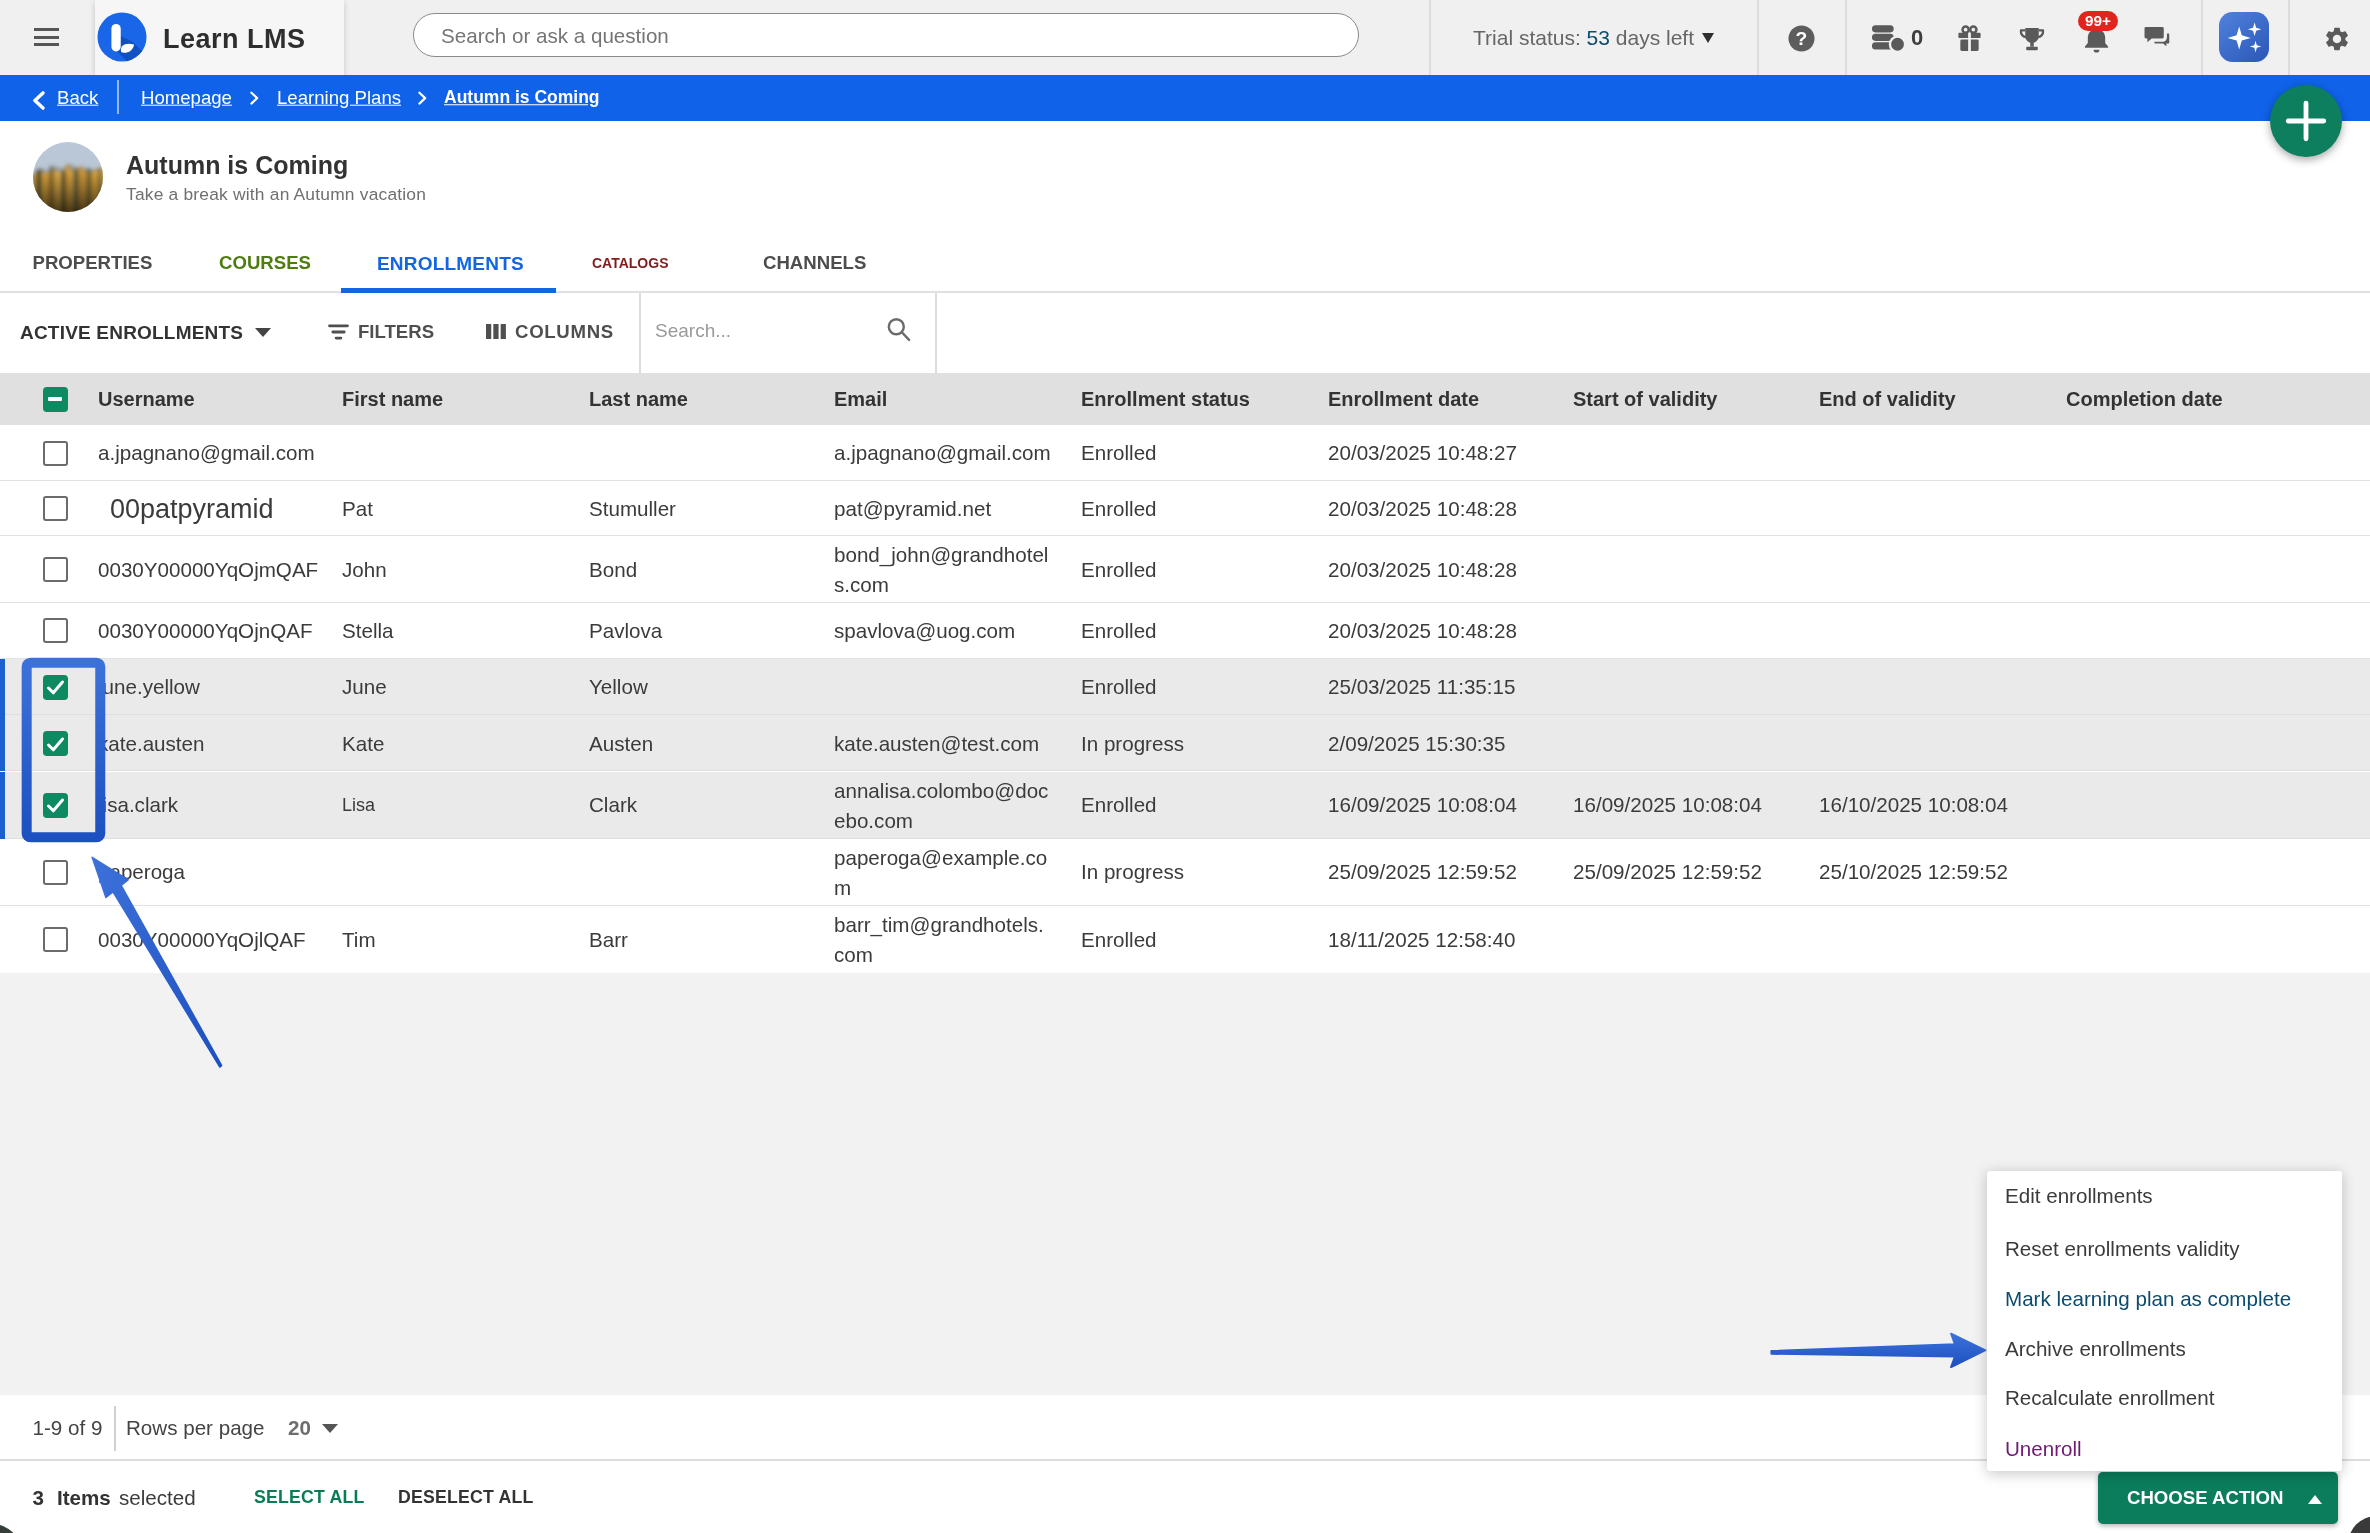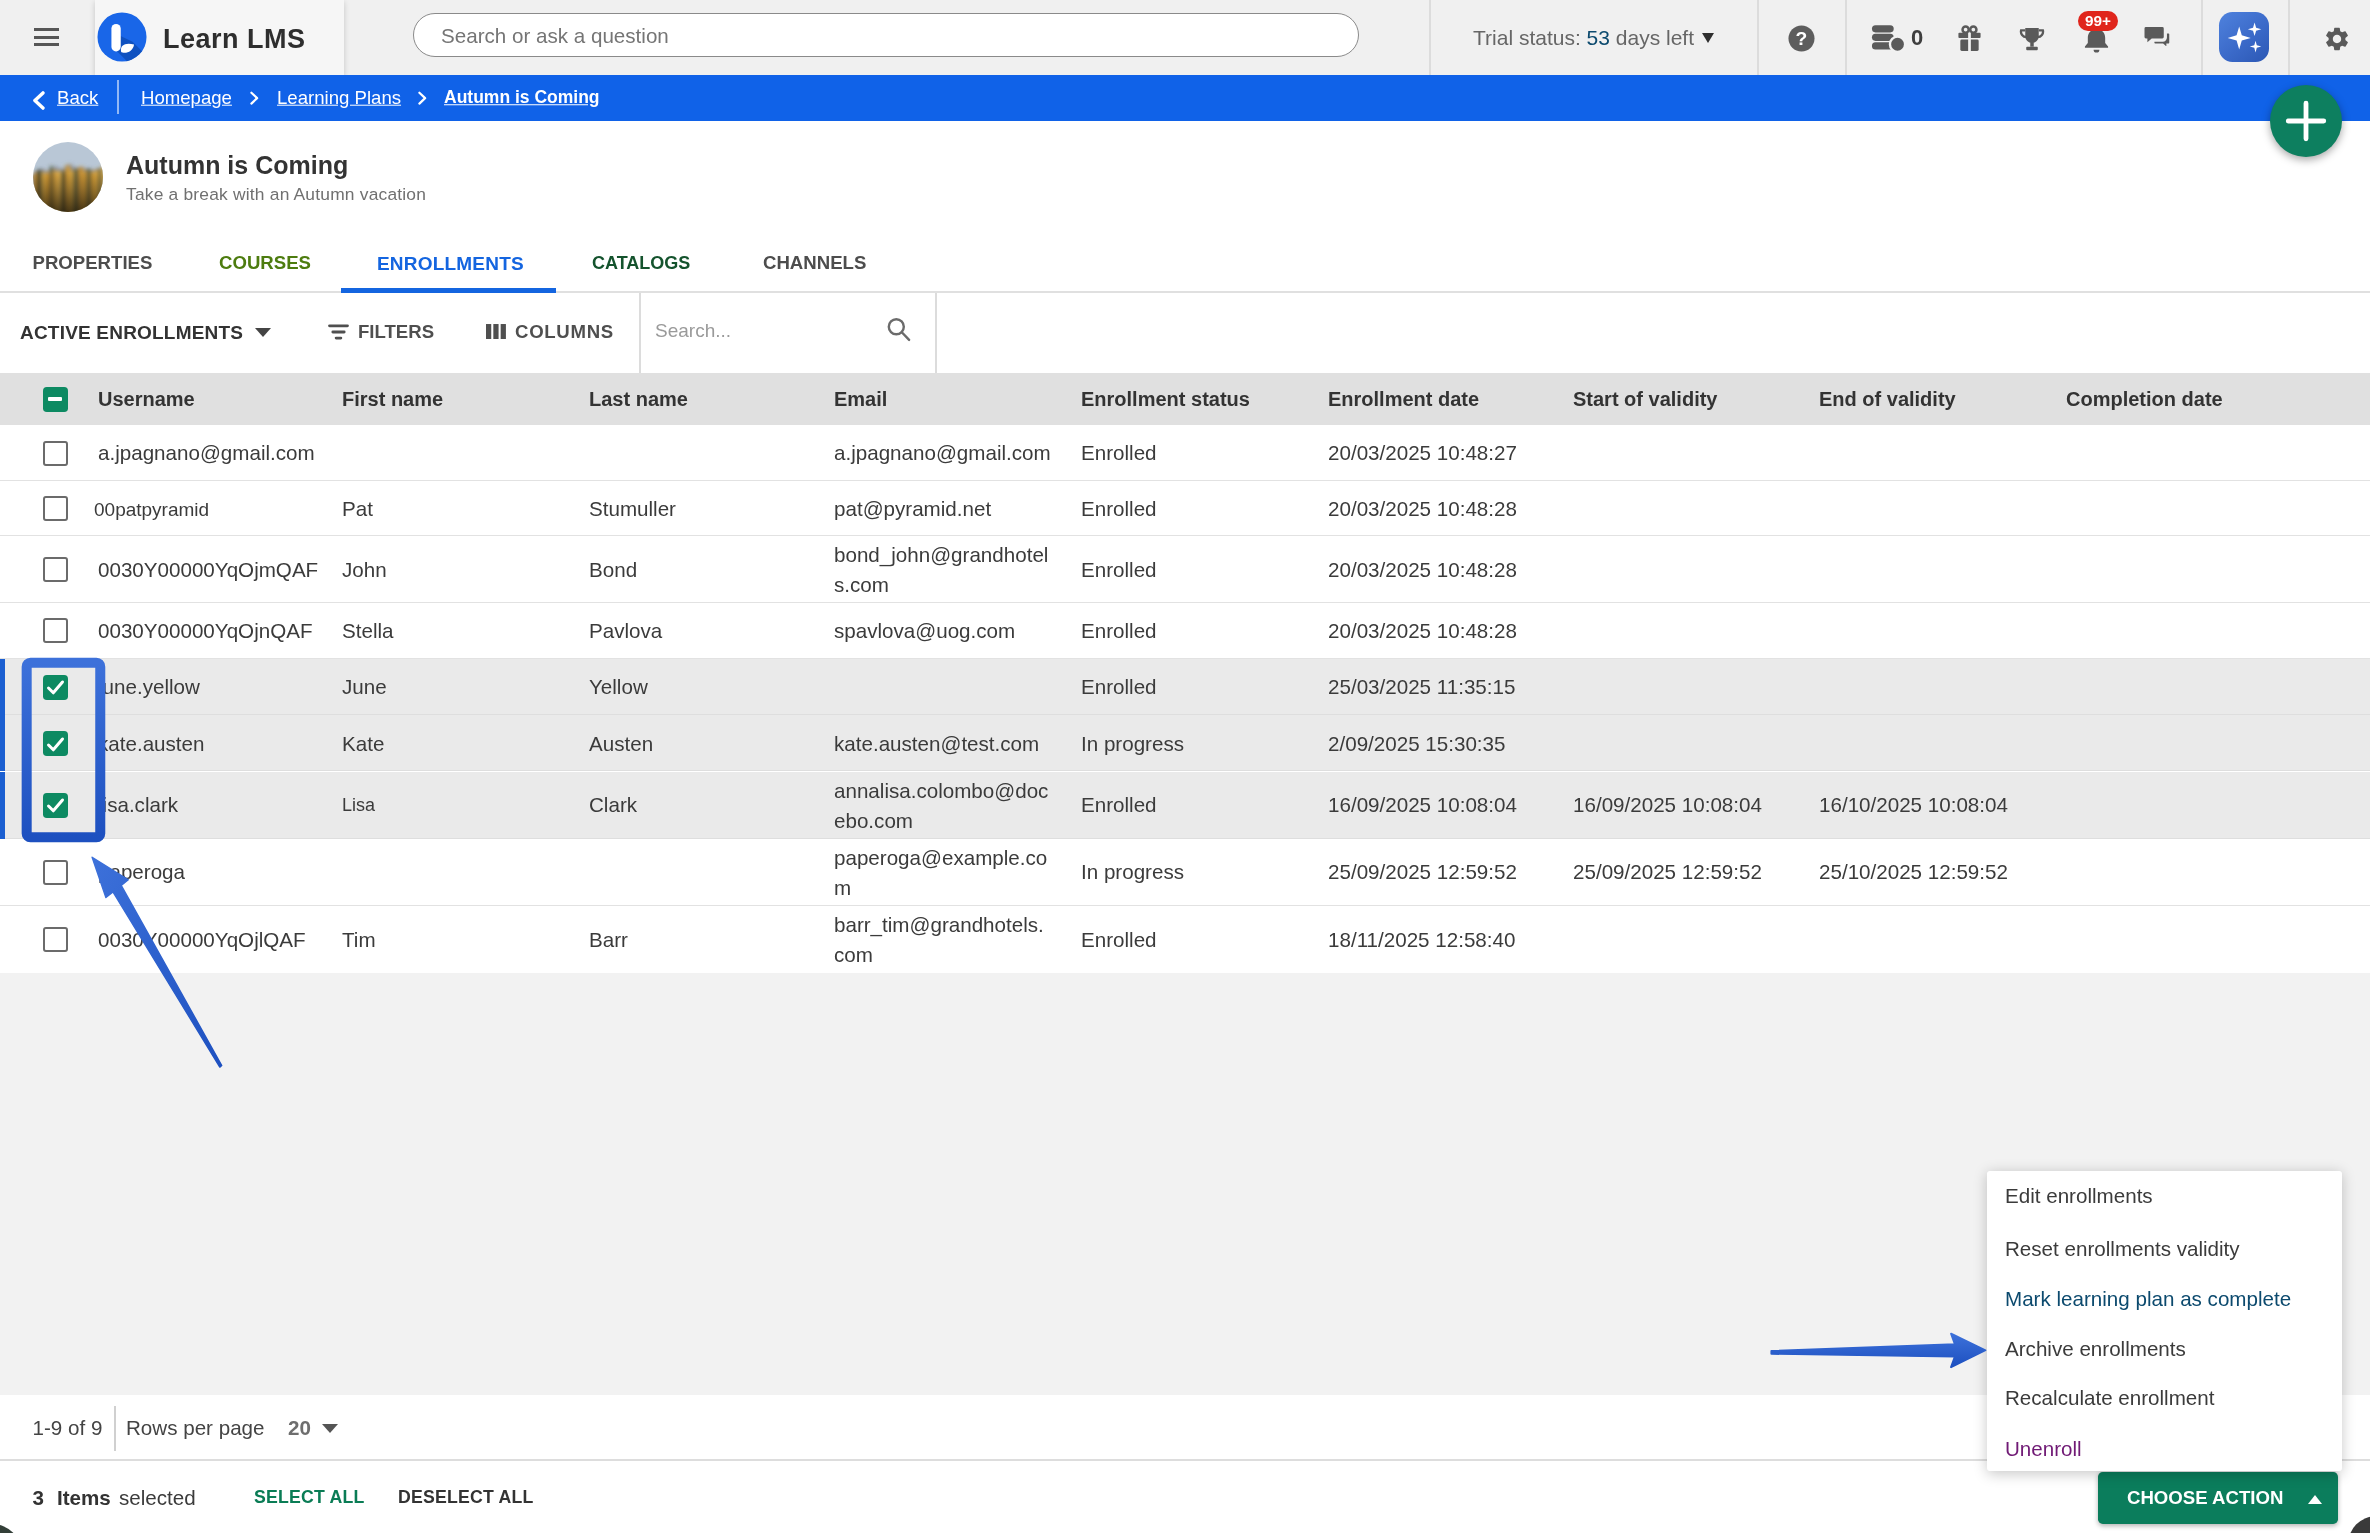--- a/index.html
+++ b/index.html
@@ -162,21 +162,21 @@
     <rect width="73" height="73" fill="url(#avd)"></rect>
   </g>
 </svg>
 <div class="vc b" style="left:126px;top:165px;font-size:25px;color:#333">Autumn is Coming</div>
 <div class="vc" style="left:126px;top:195px;font-size:17.4px;letter-spacing:0.2px;color:#707070">Take a break with an Autumn vacation</div>
 
 <div class="abs" style="left:0;top:291px;width:2371px;height:1.9px;background:#e0e0e0"></div>
 <div class="vc b" style="left:32.5px;top:263px;font-size:18.6px;color:#4d4d4d">PROPERTIES</div>
 <div class="vc b" style="left:219px;top:263px;font-size:18.6px;color:#4d7c0f">COURSES</div>
 <div class="vc b" style="left:377px;top:263px;font-size:19px;letter-spacing:0.2px;color:#1465e0">ENROLLMENTS</div>
-<div class="vc b" style="left:592px;top:263px;font-size:18px;color:#14532d">CATALOGS</div>
+<div class="vc b" style="left:592px;top:263px;font-size:14px;color:#7f1d1d">CATALOGS</div>
 <div class="vc b" style="left:763px;top:263px;font-size:18.6px;color:#4d4d4d">CHANNELS</div>
 <div class="abs" style="left:341px;top:288px;width:215px;height:4.8px;background:#1465e0"></div>
 
 <div class="vc b" style="left:20px;top:332px;font-size:19px;color:#333;letter-spacing:0.2px">ACTIVE ENROLLMENTS</div>
 <div class="abs" style="left:255px;top:328px;width:0;height:0;border-left:8.6px solid transparent;border-right:8.6px solid transparent;border-top:9.6px solid #444"></div>
 <svg class="abs" style="left:328px;top:323px" width="21" height="17" viewBox="0 0 22 18">
   <g stroke="#4f4f4f" stroke-width="3" stroke-linecap="round">
     <line x1="1.5" y1="3" x2="20.5" y2="3"></line>
       <line x1="5" y1="9.5" x2="17" y2="9.5"></line>
       <line x1="8.5" y1="16" x2="13.5" y2="16"></line>
@@ -212,21 +212,21 @@
 <div class="abs" style="left:43px;top:387px;width:25px;height:25px;background:#0d8a62;border-radius:3.8px"></div>
 <div class="abs" style="left:48px;top:397px;width:14.3px;height:4px;background:#fff;border-radius:1px"></div>
 <div class="abs" style="left:0;top:425px;width:2371px;height:56px;background:#fff;border-bottom:1.5px solid #e2e2e2;box-sizing:border-box"></div>
 <div class="abs" style="left:43px;top:441px;width:25px;height:25px;border:2.9px solid #6b6b6b;border-radius:2.9px;box-sizing:border-box"></div>
 <div class="vc" style="left:98px;top:453px;font-size:20.6px">a.jpagnano@gmail.com</div>
 <div class="vc" style="left:834px;top:453px;font-size:20.6px">a.jpagnano@gmail.com</div>
 <div class="vc" style="left:1081px;top:453px;font-size:20.6px">Enrolled</div>
 <div class="vc" style="left:1328px;top:453px;font-size:20.6px">20/03/2025 10:48:27</div>
 <div class="abs" style="left:0;top:481px;width:2371px;height:55px;background:#fff;border-bottom:1.5px solid #e2e2e2;box-sizing:border-box"></div>
 <div class="abs" style="left:43px;top:496px;width:25px;height:25px;border:2.9px solid #6b6b6b;border-radius:2.9px;box-sizing:border-box"></div>
-<div class="vc" style="left:94px;top:509px;font-size:19px">00patpyramid</div>
+<div class="vc" style="left:110px;top:509px;font-size:27px">00patpyramid</div>
 <div class="vc" style="left:342px;top:509px;font-size:20.6px">Pat</div>
 <div class="vc" style="left:589px;top:509px;font-size:20.6px">Stumuller</div>
 <div class="vc" style="left:834px;top:509px;font-size:20.6px">pat@pyramid.net</div>
 <div class="vc" style="left:1081px;top:509px;font-size:20.6px">Enrolled</div>
 <div class="vc" style="left:1328px;top:509px;font-size:20.6px">20/03/2025 10:48:28</div>
 <div class="abs" style="left:0;top:537px;width:2371px;height:66px;background:#fff;border-bottom:1.5px solid #e2e2e2;box-sizing:border-box"></div>
 <div class="abs" style="left:43px;top:557px;width:25px;height:25px;border:2.9px solid #6b6b6b;border-radius:2.9px;box-sizing:border-box"></div>
 <div class="vc" style="left:98px;top:570px;font-size:20.6px">0030Y00000YqOjmQAF</div>
 <div class="vc" style="left:342px;top:570px;font-size:20.6px">John</div>
 <div class="vc" style="left:589px;top:570px;font-size:20.6px">Bond</div>

